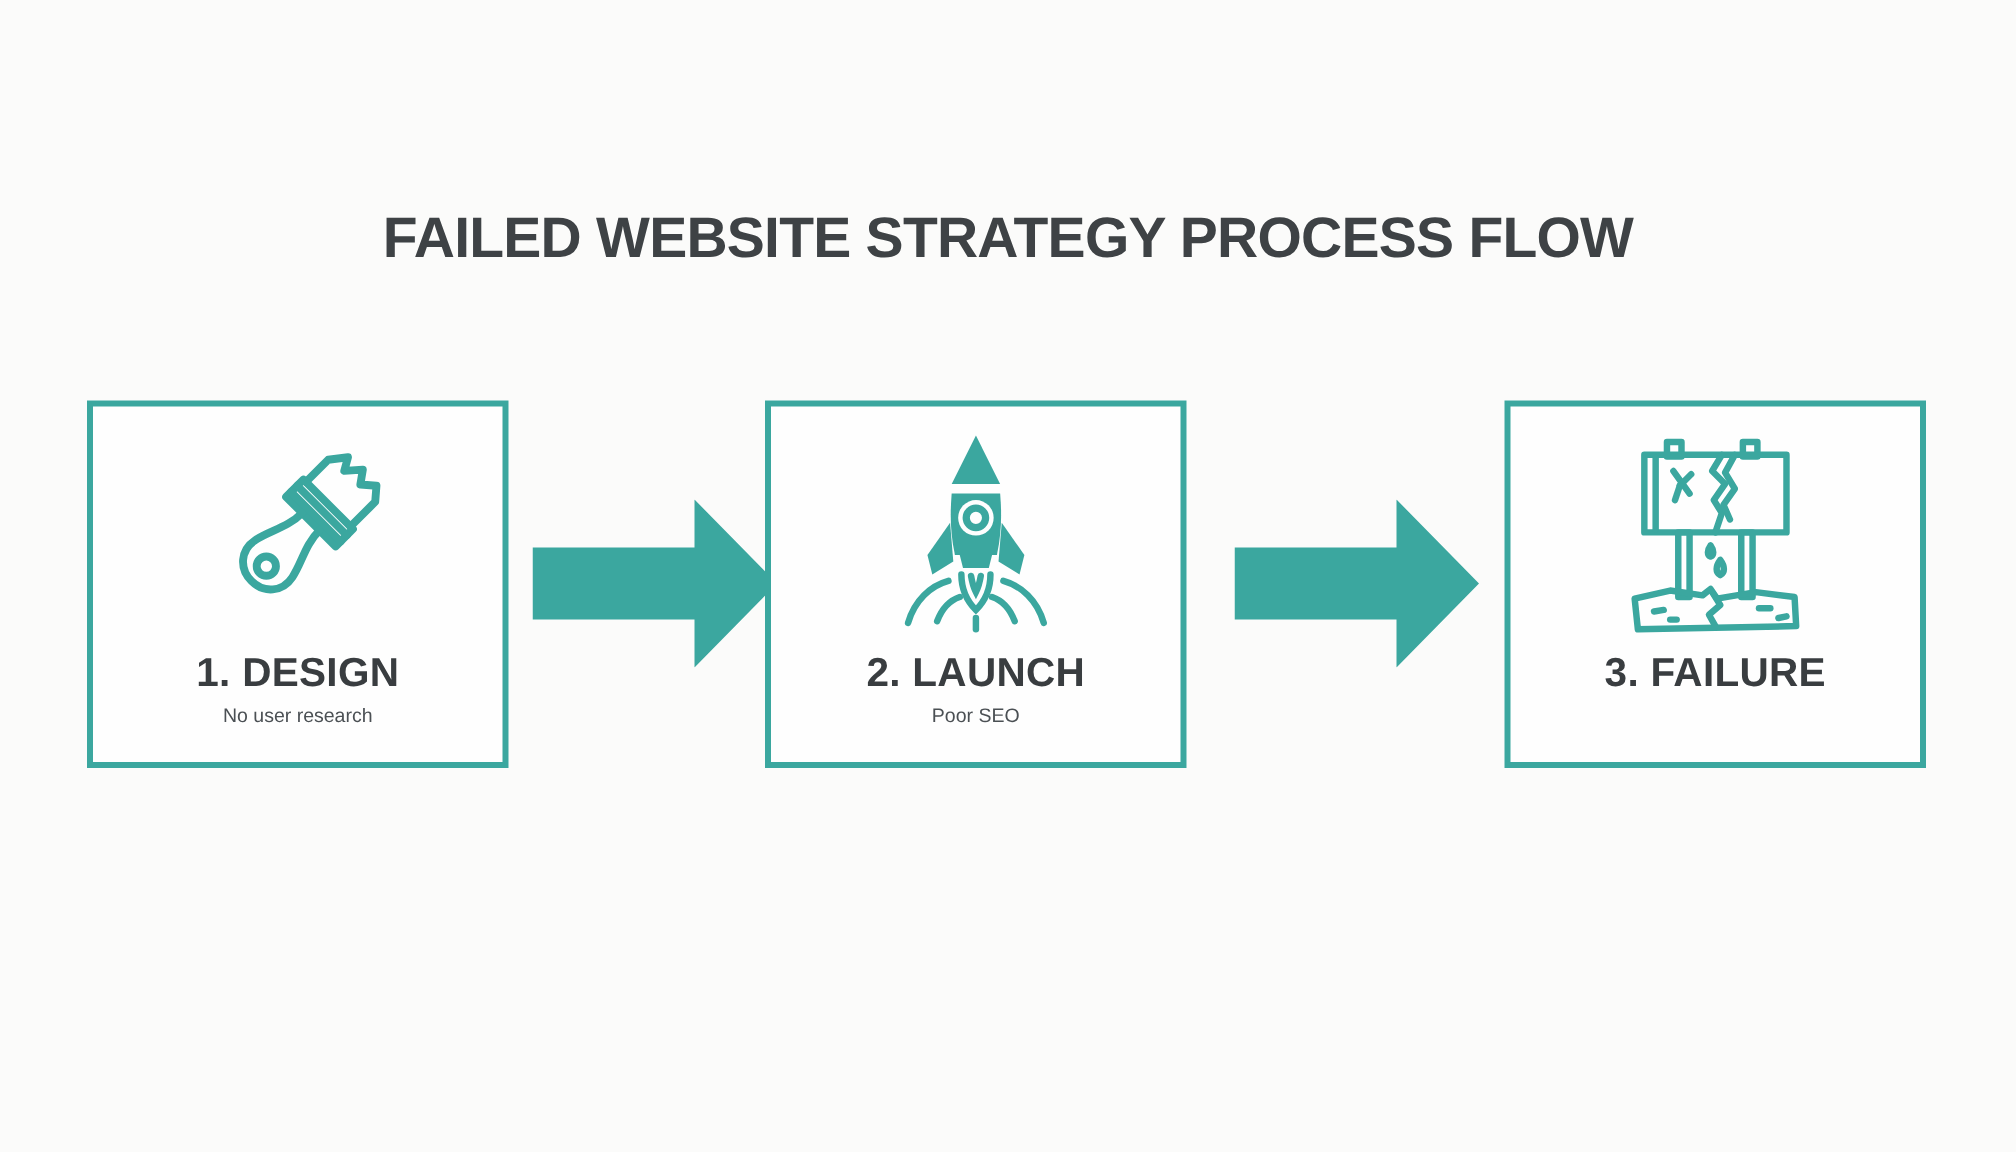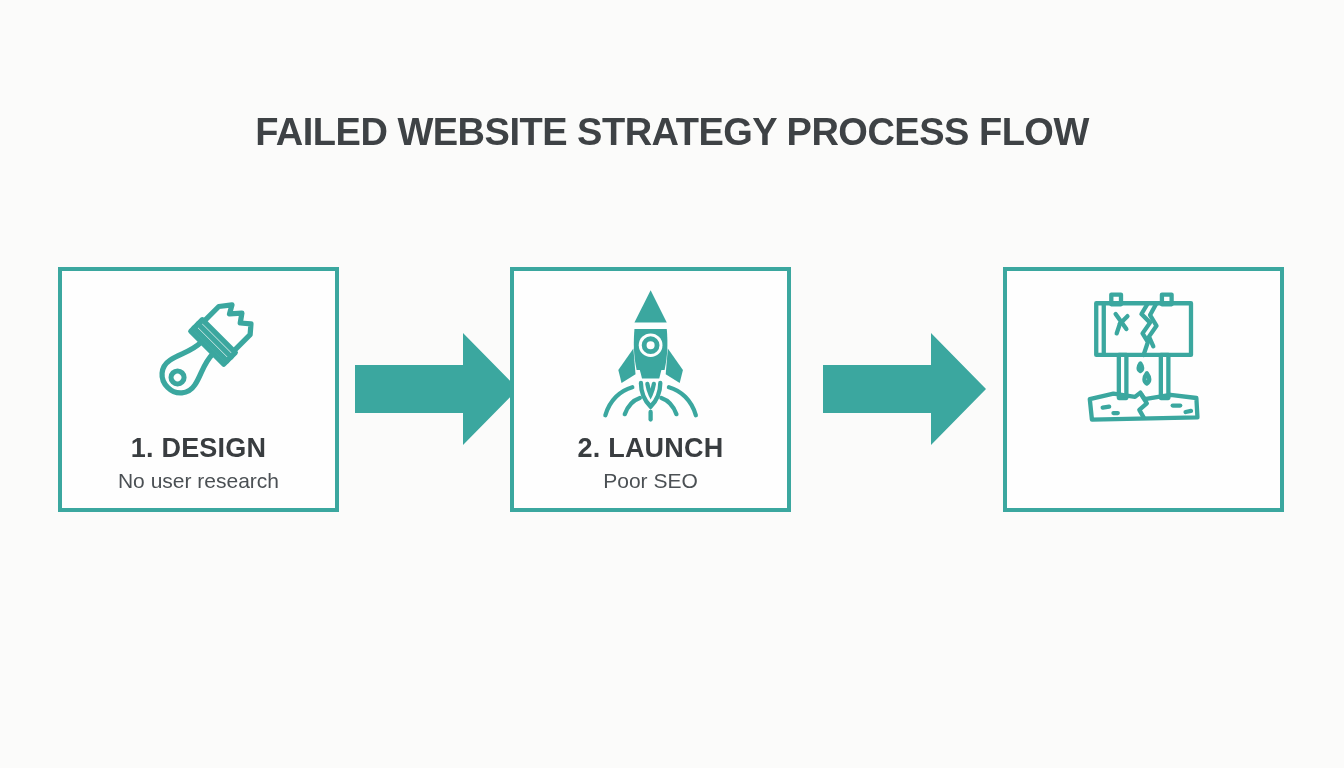--- a/index.html
+++ b/index.html
@@ -13,21 +13,21 @@
   *{margin:0;padding:0;box-sizing:border-box;}
   html,body{width:1344px;height:768px;overflow:hidden;}
   body{
     font-family:"Liberation Sans", sans-serif;
     background:var(--page-background);
     position:relative;
   }
   .page{position:absolute;inset:0;}
   .title{
     position:absolute;
-    top:111px;left:0;width:100%;
+    top:138px;left:0;width:100%;
     text-align:center;
     font-size:38px;
     font-weight:bold;
     letter-spacing:-0.5px;
     color:var(--title-text);
   }
   .step-box{
     position:absolute;
     top:267px;
     width:281px;height:245px;
@@ -52,21 +52,21 @@
   .step-title{
     margin-top:6px;
     font-size:27px;
     font-weight:bold;
     color:var(--step-title-text);
     letter-spacing:0.2px;
     white-space:nowrap;
   }
   .step-subtitle{
     margin-top:5px;
-    font-size:21px;
+    font-size:13px;
     color:var(--step-subtitle-text);
     white-space:nowrap;
   }
   .flow-arrow{
     position:absolute;
     top:333px;
     width:163px;height:112px;
     color:var(--accent-teal);
   }
   .arrow-1{left:355px;}
@@ -153,15 +153,16 @@
         <path d="M57,72 c-2.2,3 -2.2,6 0,7 c2.2,-1 2.2,-4 0,-7 Z"></path>
         <path d="M63,81 c-3,4 -3,8 0,9.5 c3,-1.5 3,-5.5 0,-9.5 Z"></path>
         <path d="M10,105 L32,100 L52,103 L57,99 L61,105 L85,101 L109,104 L110,122 L12,124 Z"></path>
         <path d="M58,101 L63,109 L56,115 L60,122"></path>
         <line x1="22" y1="113" x2="28" y2="112"></line>
         <line x1="87" y1="111" x2="94" y2="111"></line>
         <line x1="99" y1="117" x2="104" y2="116"></line>
         <line x1="32" y1="118" x2="36" y2="118"></line>
       </svg>
     </div>
+    <div class="step-title">3. FAILURE</div>
   </div>
 
 </div>
 
 </body></html>

